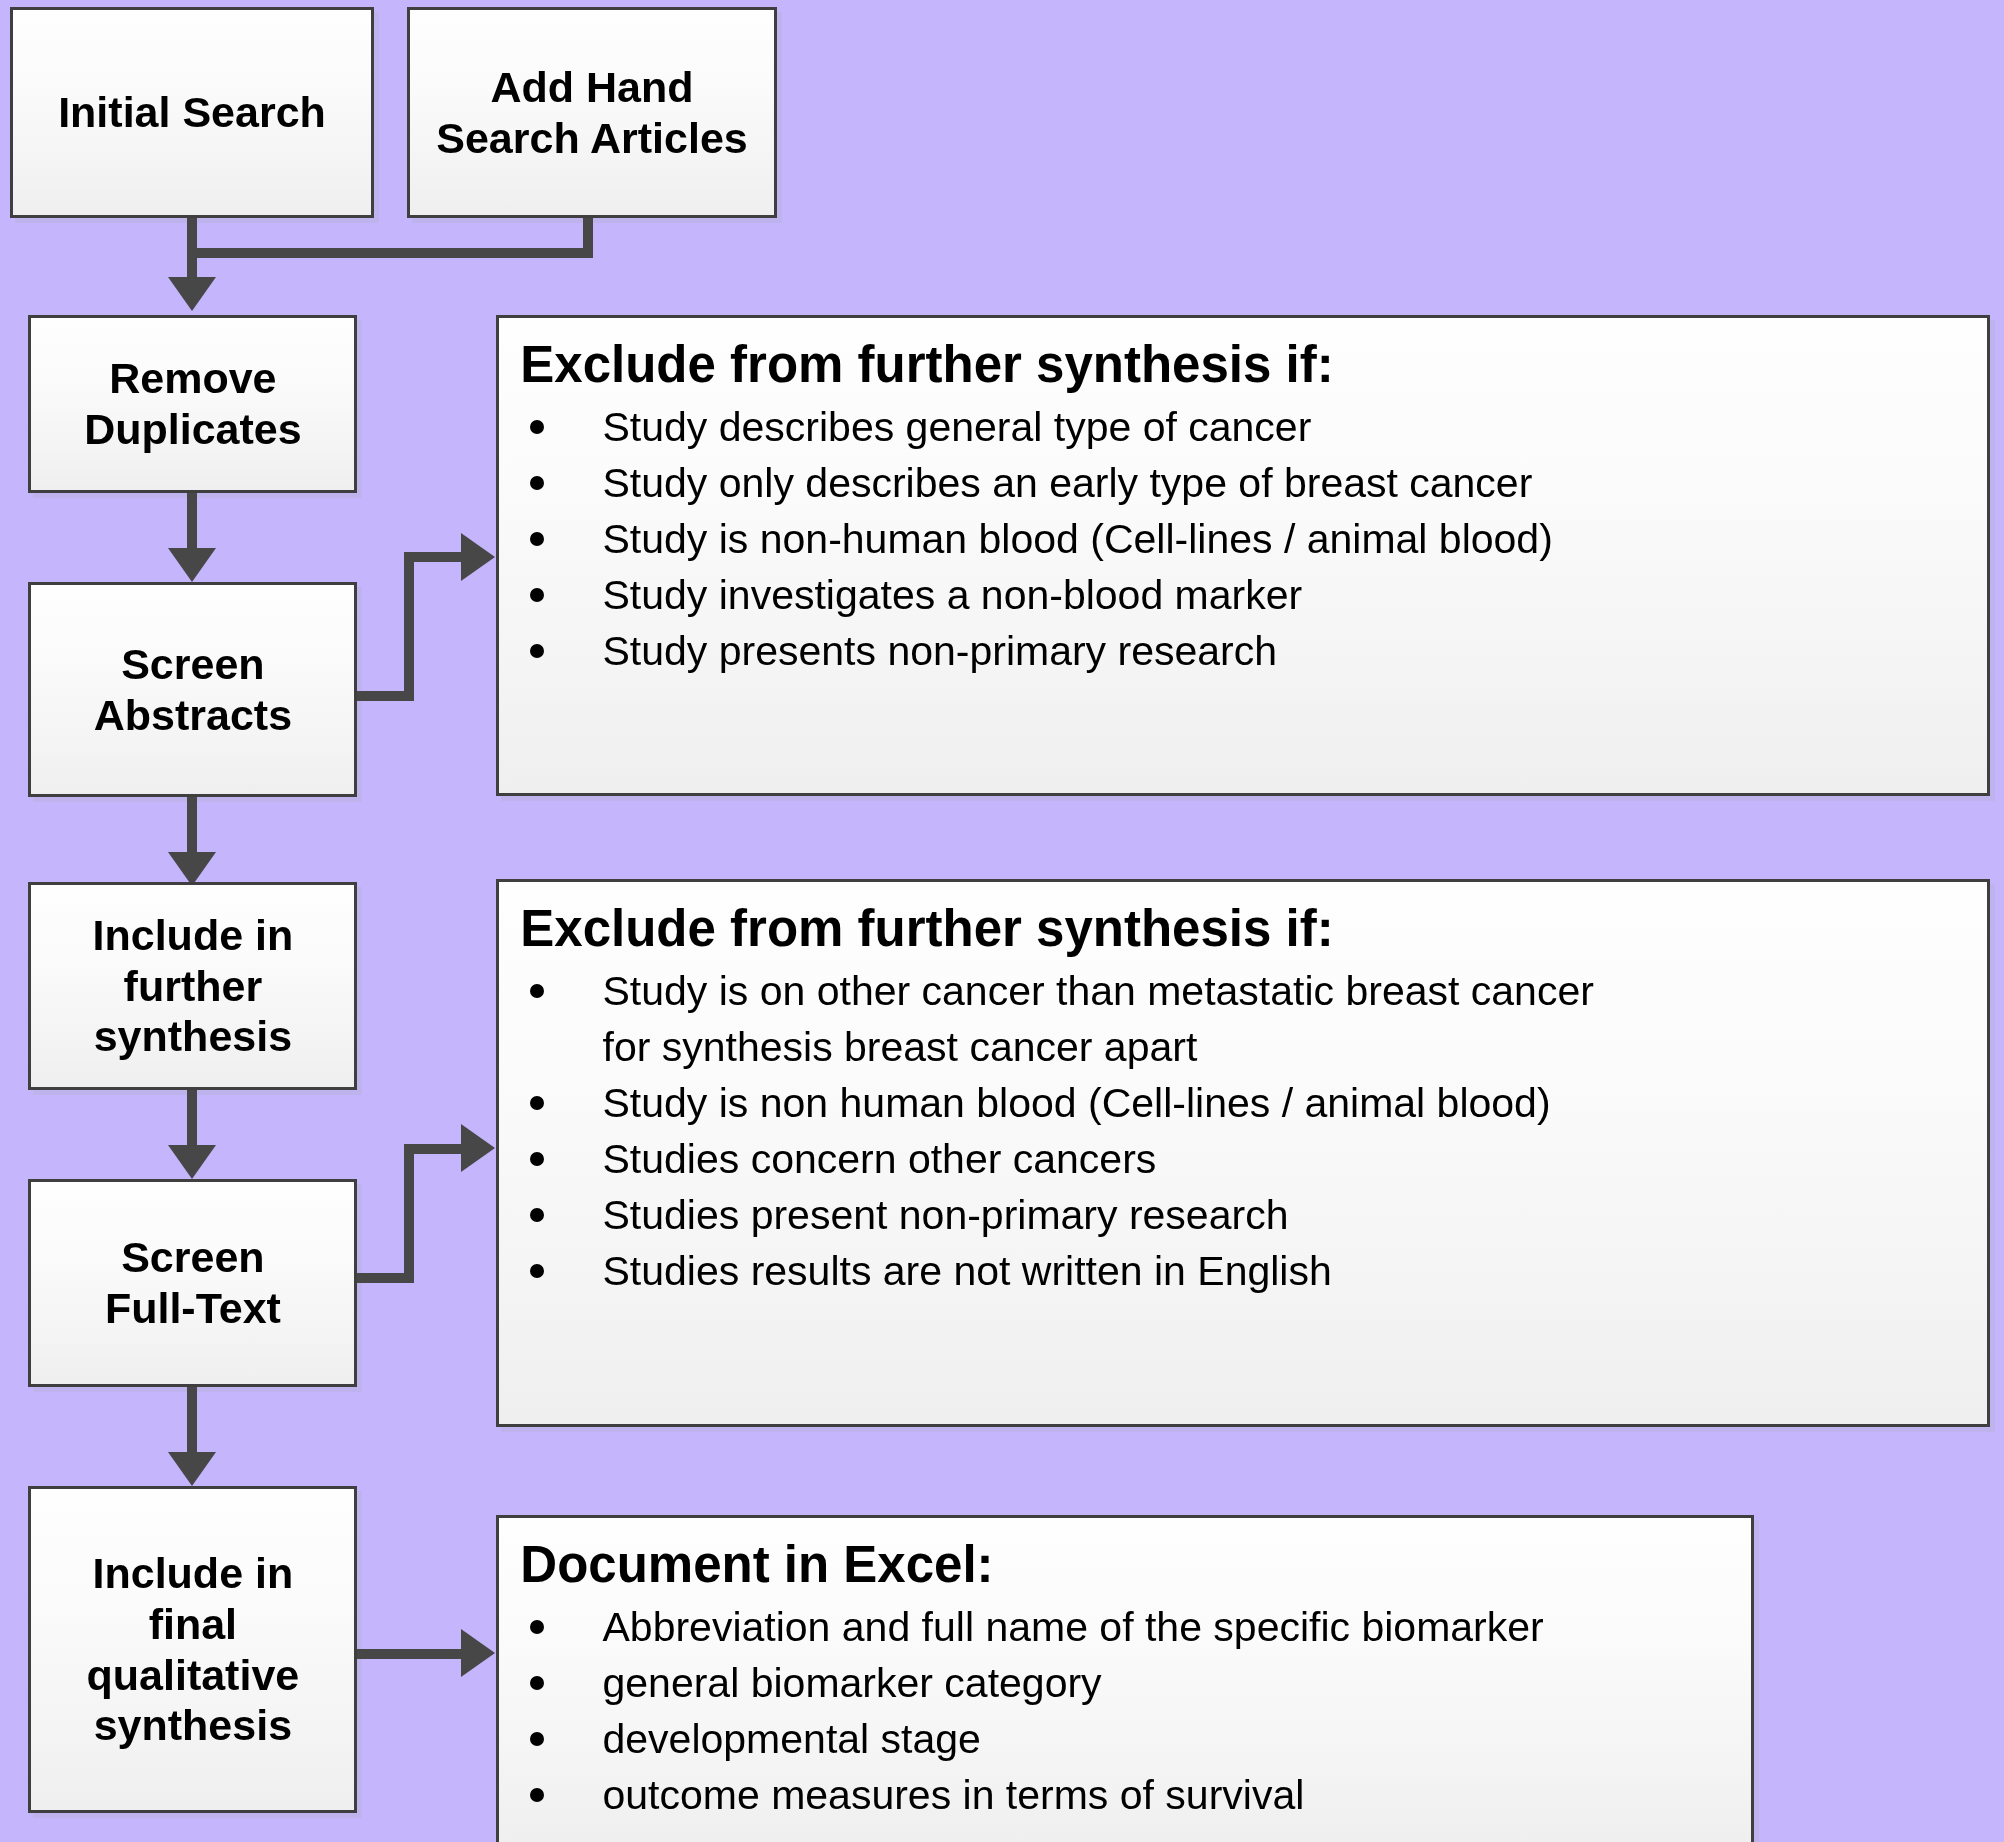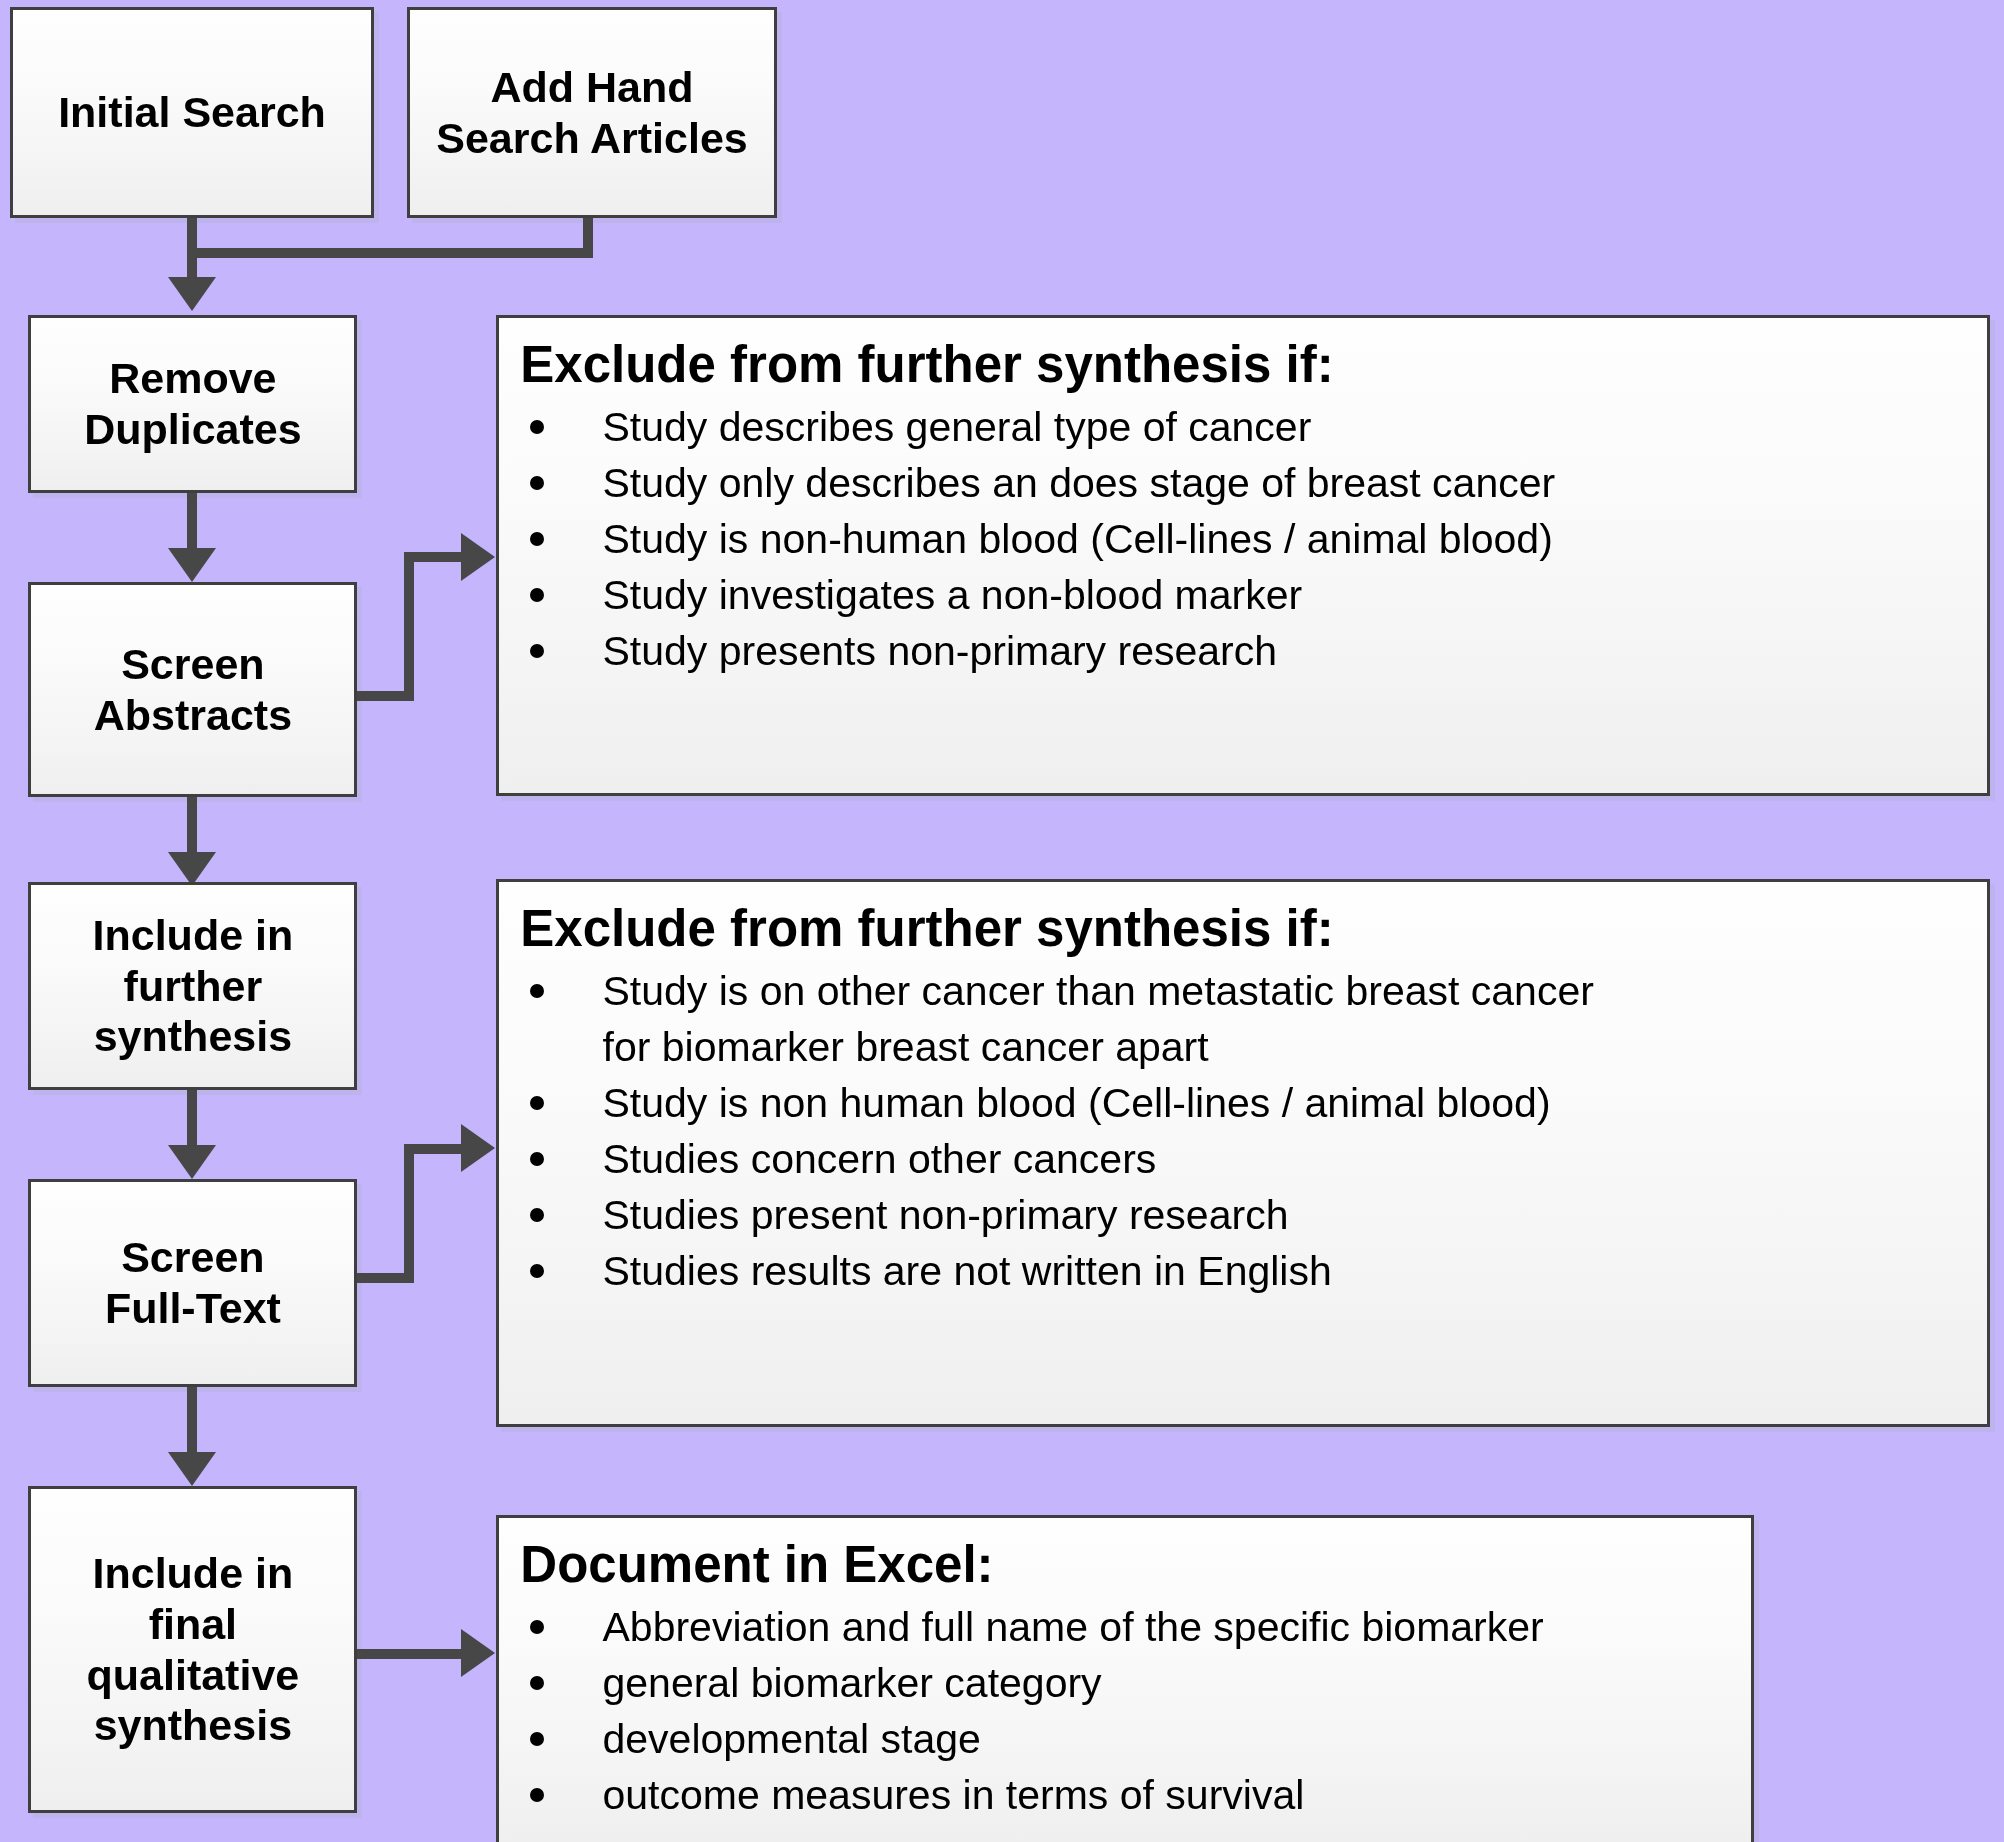--- a/index.html
+++ b/index.html
@@ -177,21 +177,21 @@
 
   <div class="node panel" style="left:496px; top:315px; width:1494px; height:481px;">
     <div class="panel-title">Exclude from further synthesis if:</div>
     <ul class="bullets">
       <li>
         <span class="dot"></span>
         <span>Study describes general type of cancer</span>
       </li>
       <li>
         <span class="dot"></span>
-        <span>Study only describes an does stage of breast cancer</span>
+        <span>Study only describes an early type of breast cancer</span>
       </li>
       <li>
         <span class="dot"></span>
         <span>Study is non-human blood (Cell-lines / animal blood)</span>
       </li>
       <li>
         <span class="dot"></span>
         <span>Study investigates a non-blood marker</span>
       </li>
       <li>
@@ -203,21 +203,21 @@
 
   <div class="node panel" style="left:496px; top:879px; width:1494px; height:548px;">
     <div class="panel-title">Exclude from further synthesis if:</div>
     <ul class="bullets">
       <li>
         <span class="dot"></span>
         <span>Study is on other cancer than metastatic breast cancer</span>
       </li>
       <li class="cont">
         
-        <span>for biomarker breast cancer apart</span>
+        <span>for synthesis breast cancer apart</span>
       </li>
       <li>
         <span class="dot"></span>
         <span>Study is non human blood (Cell-lines / animal blood)</span>
       </li>
       <li>
         <span class="dot"></span>
         <span>Studies concern other cancers</span>
       </li>
       <li>

